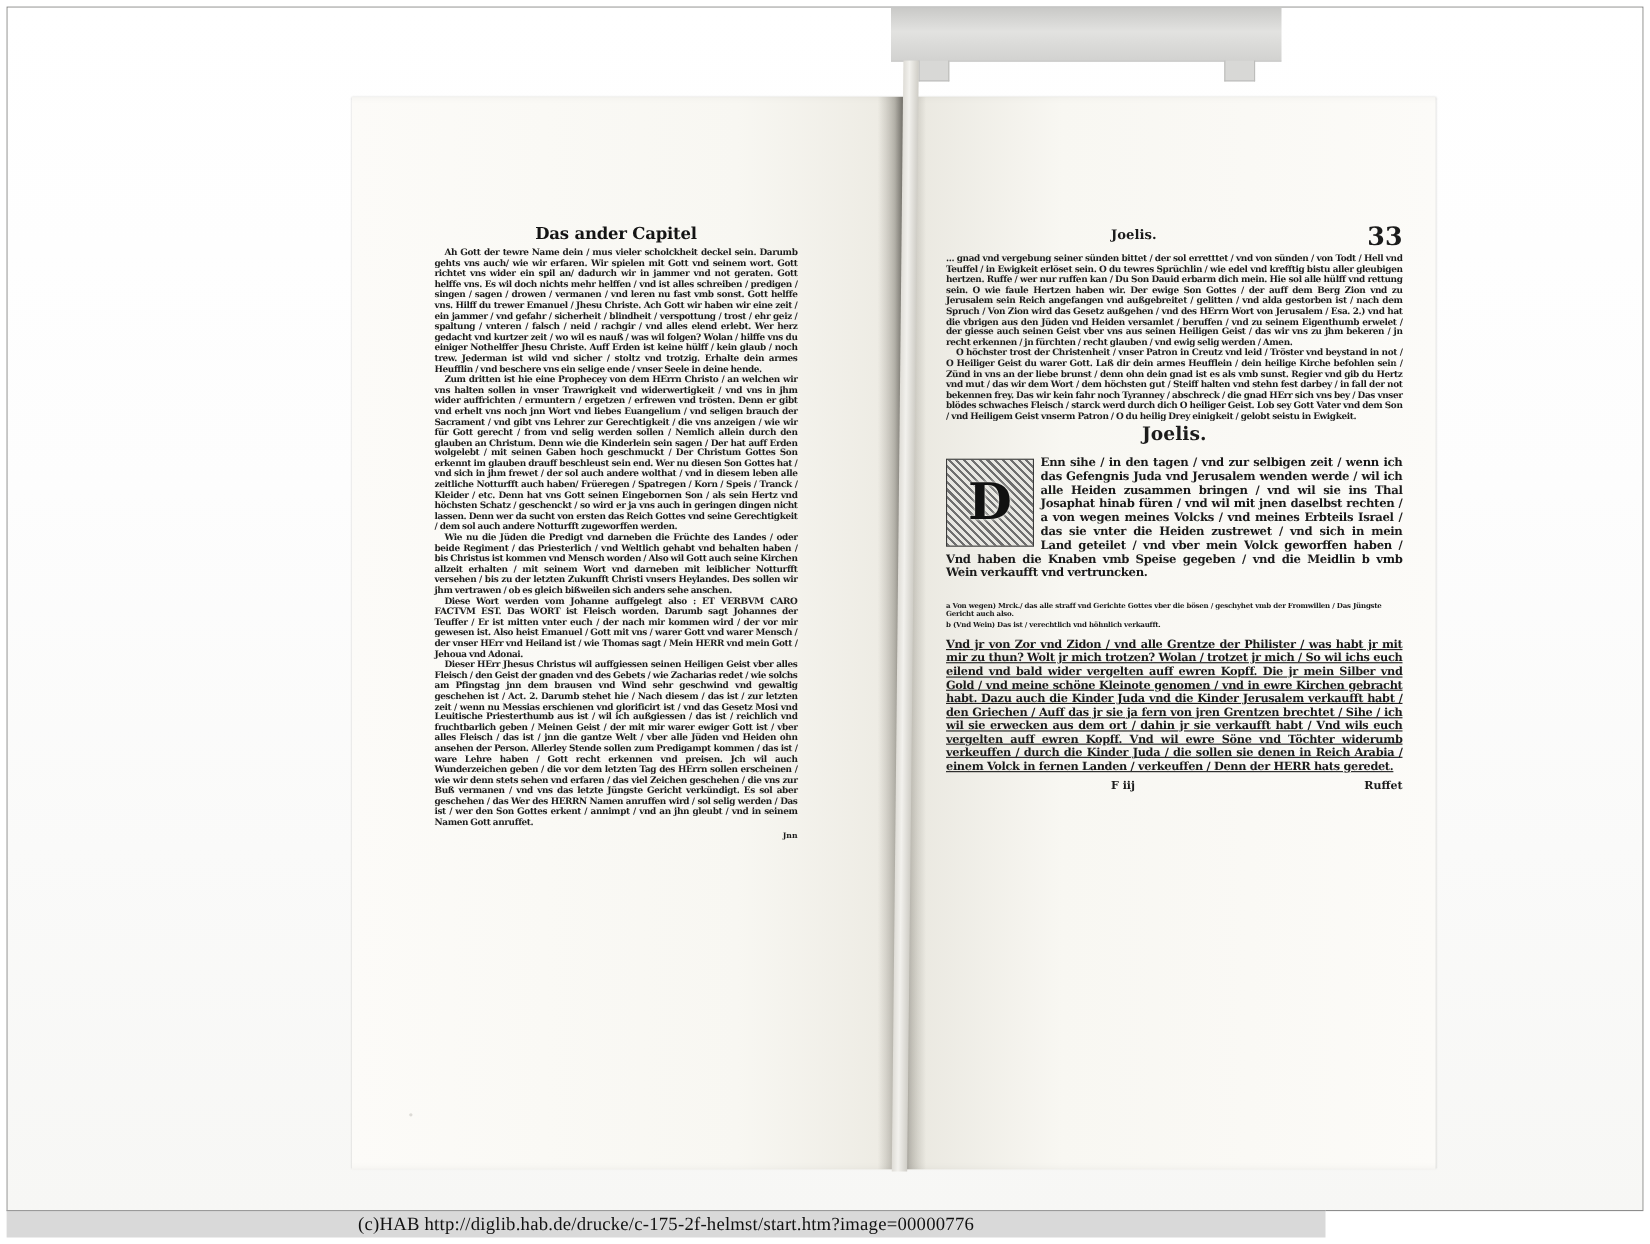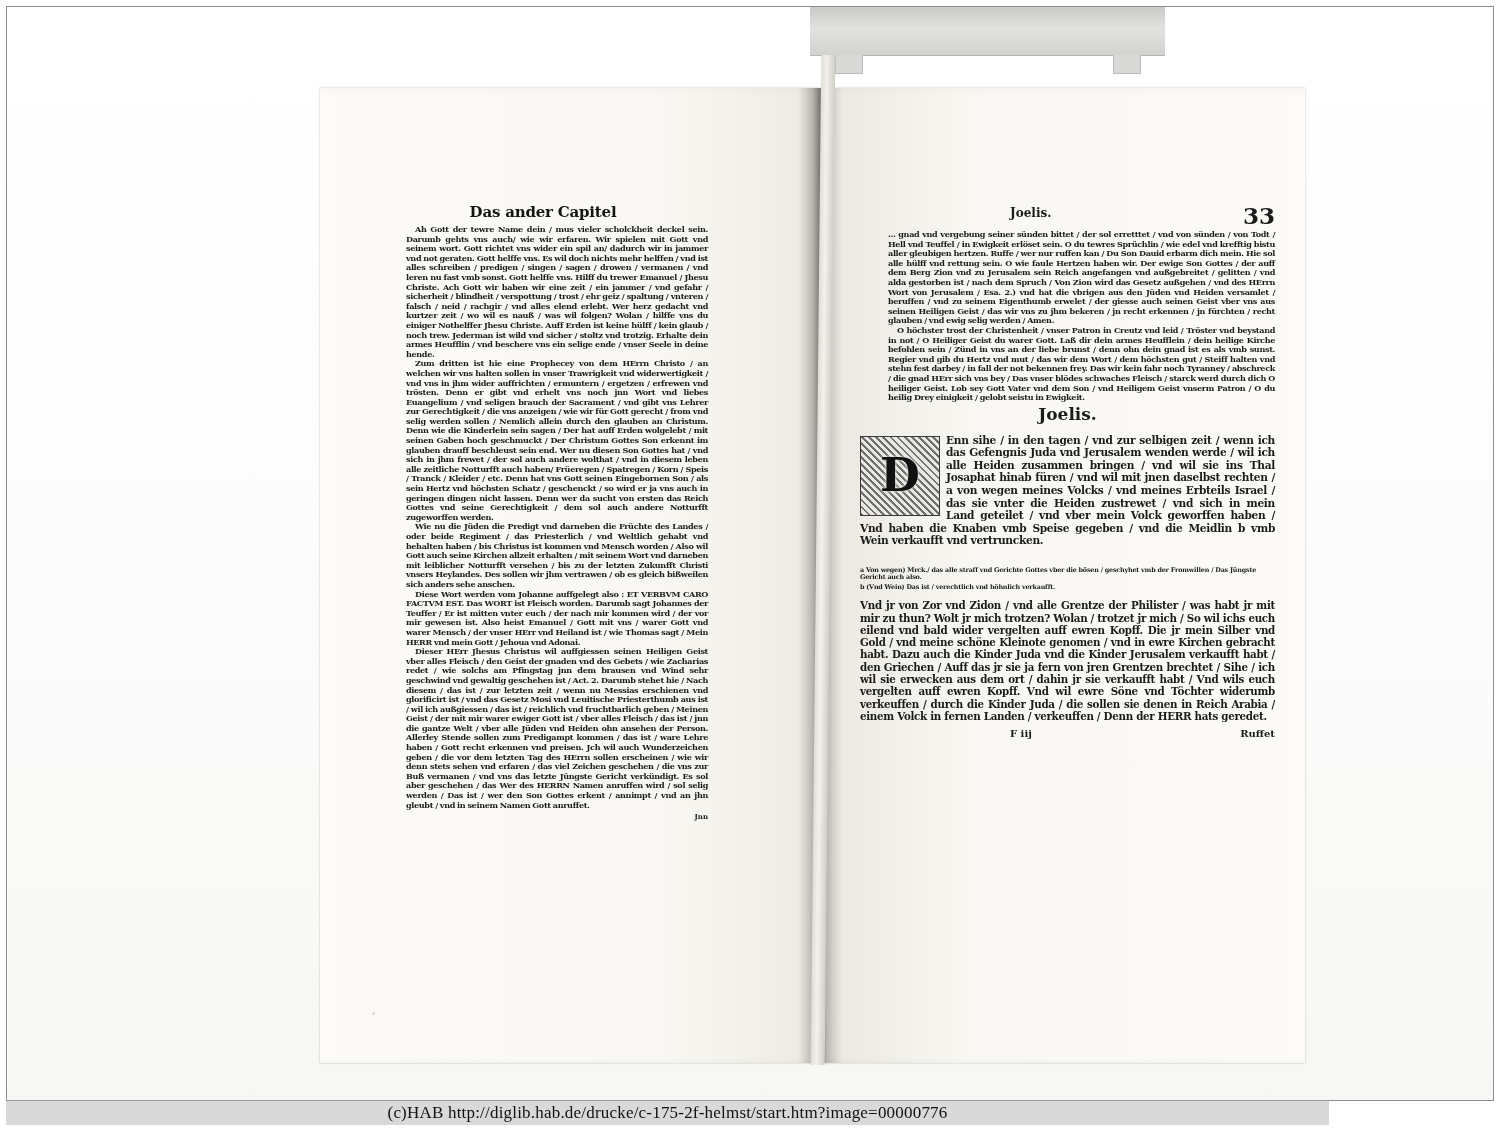--- a/index.html
+++ b/index.html
@@ -108,21 +108,21 @@
     transform: skewX(-0.6deg);
   }
 
   
   .col {
     position: absolute;
     color: #1b1b1b;
     font-family: "Liberation Serif", serif;
   }
   .col-left {
-    left: 58px;
+    left: 75px;
     top: 115px;
     width: 330px;
   }
   .col-right {
     left: 540px;
     top: 120px;
     width: 415px;
   }
   .blackletter {
     font-family: "DejaVu Serif", serif;
@@ -137,21 +137,20 @@
   }
   .body-text {
     font-size: 8.1px;
     line-height: 9.6px;
     text-align: justify;
     color: #1d1d1d;
     font-family: "DejaVu Serif", serif;
     font-weight: 700;
     letter-spacing: -0.35px;
     word-spacing: -0.4px;
-    margin-left: 28px;
   }
   .body-text p { margin: 0 0 0 0; text-indent: 9px; }
   .body-text p.noind { text-indent: 0; }
   .verse {
     font-size: 9.4px;
     line-height: 11.6px;
     text-align: left;
     margin: 7px 0 6px 0;
     font-family: "DejaVu Serif", serif;
     font-weight: 700;
@@ -222,20 +221,21 @@
     letter-spacing: -0.2px;
   }
   .para-big {
     font-size: 10.3px;
     line-height: 12.3px;
     text-align: justify;
     font-family: "DejaVu Serif", serif;
     font-weight: 700;
     letter-spacing: -0.3px;
     margin-top: 8px;
+    text-decoration: underline;
   }
   .sig-line {
     position: relative;
     margin-top: 6px;
     height: 14px;
     font-size: 10px;
     font-family: "DejaVu Serif", serif;
     font-weight: 700;
     text-align: right;
   }
@@ -246,21 +246,21 @@
     font-size: 7px;
     font-family: "DejaVu Serif", serif;
     font-weight: 700;
     margin-top: 2px;
   }
   
   .caption-bar {
     position: absolute;
     left: 6px;
     bottom: 6px;
-    width: 1323px;
+    width: 1199px;
     height: 24px;
     background: #d9d9d9;
     border-top: 1px solid #9a9a9a;
     color: #111;
     font-size: 17px;
     font-family: "Liberation Serif", serif;
     display: flex;
     align-items: center;
     justify-content: center;
     letter-spacing: 0.2px;

